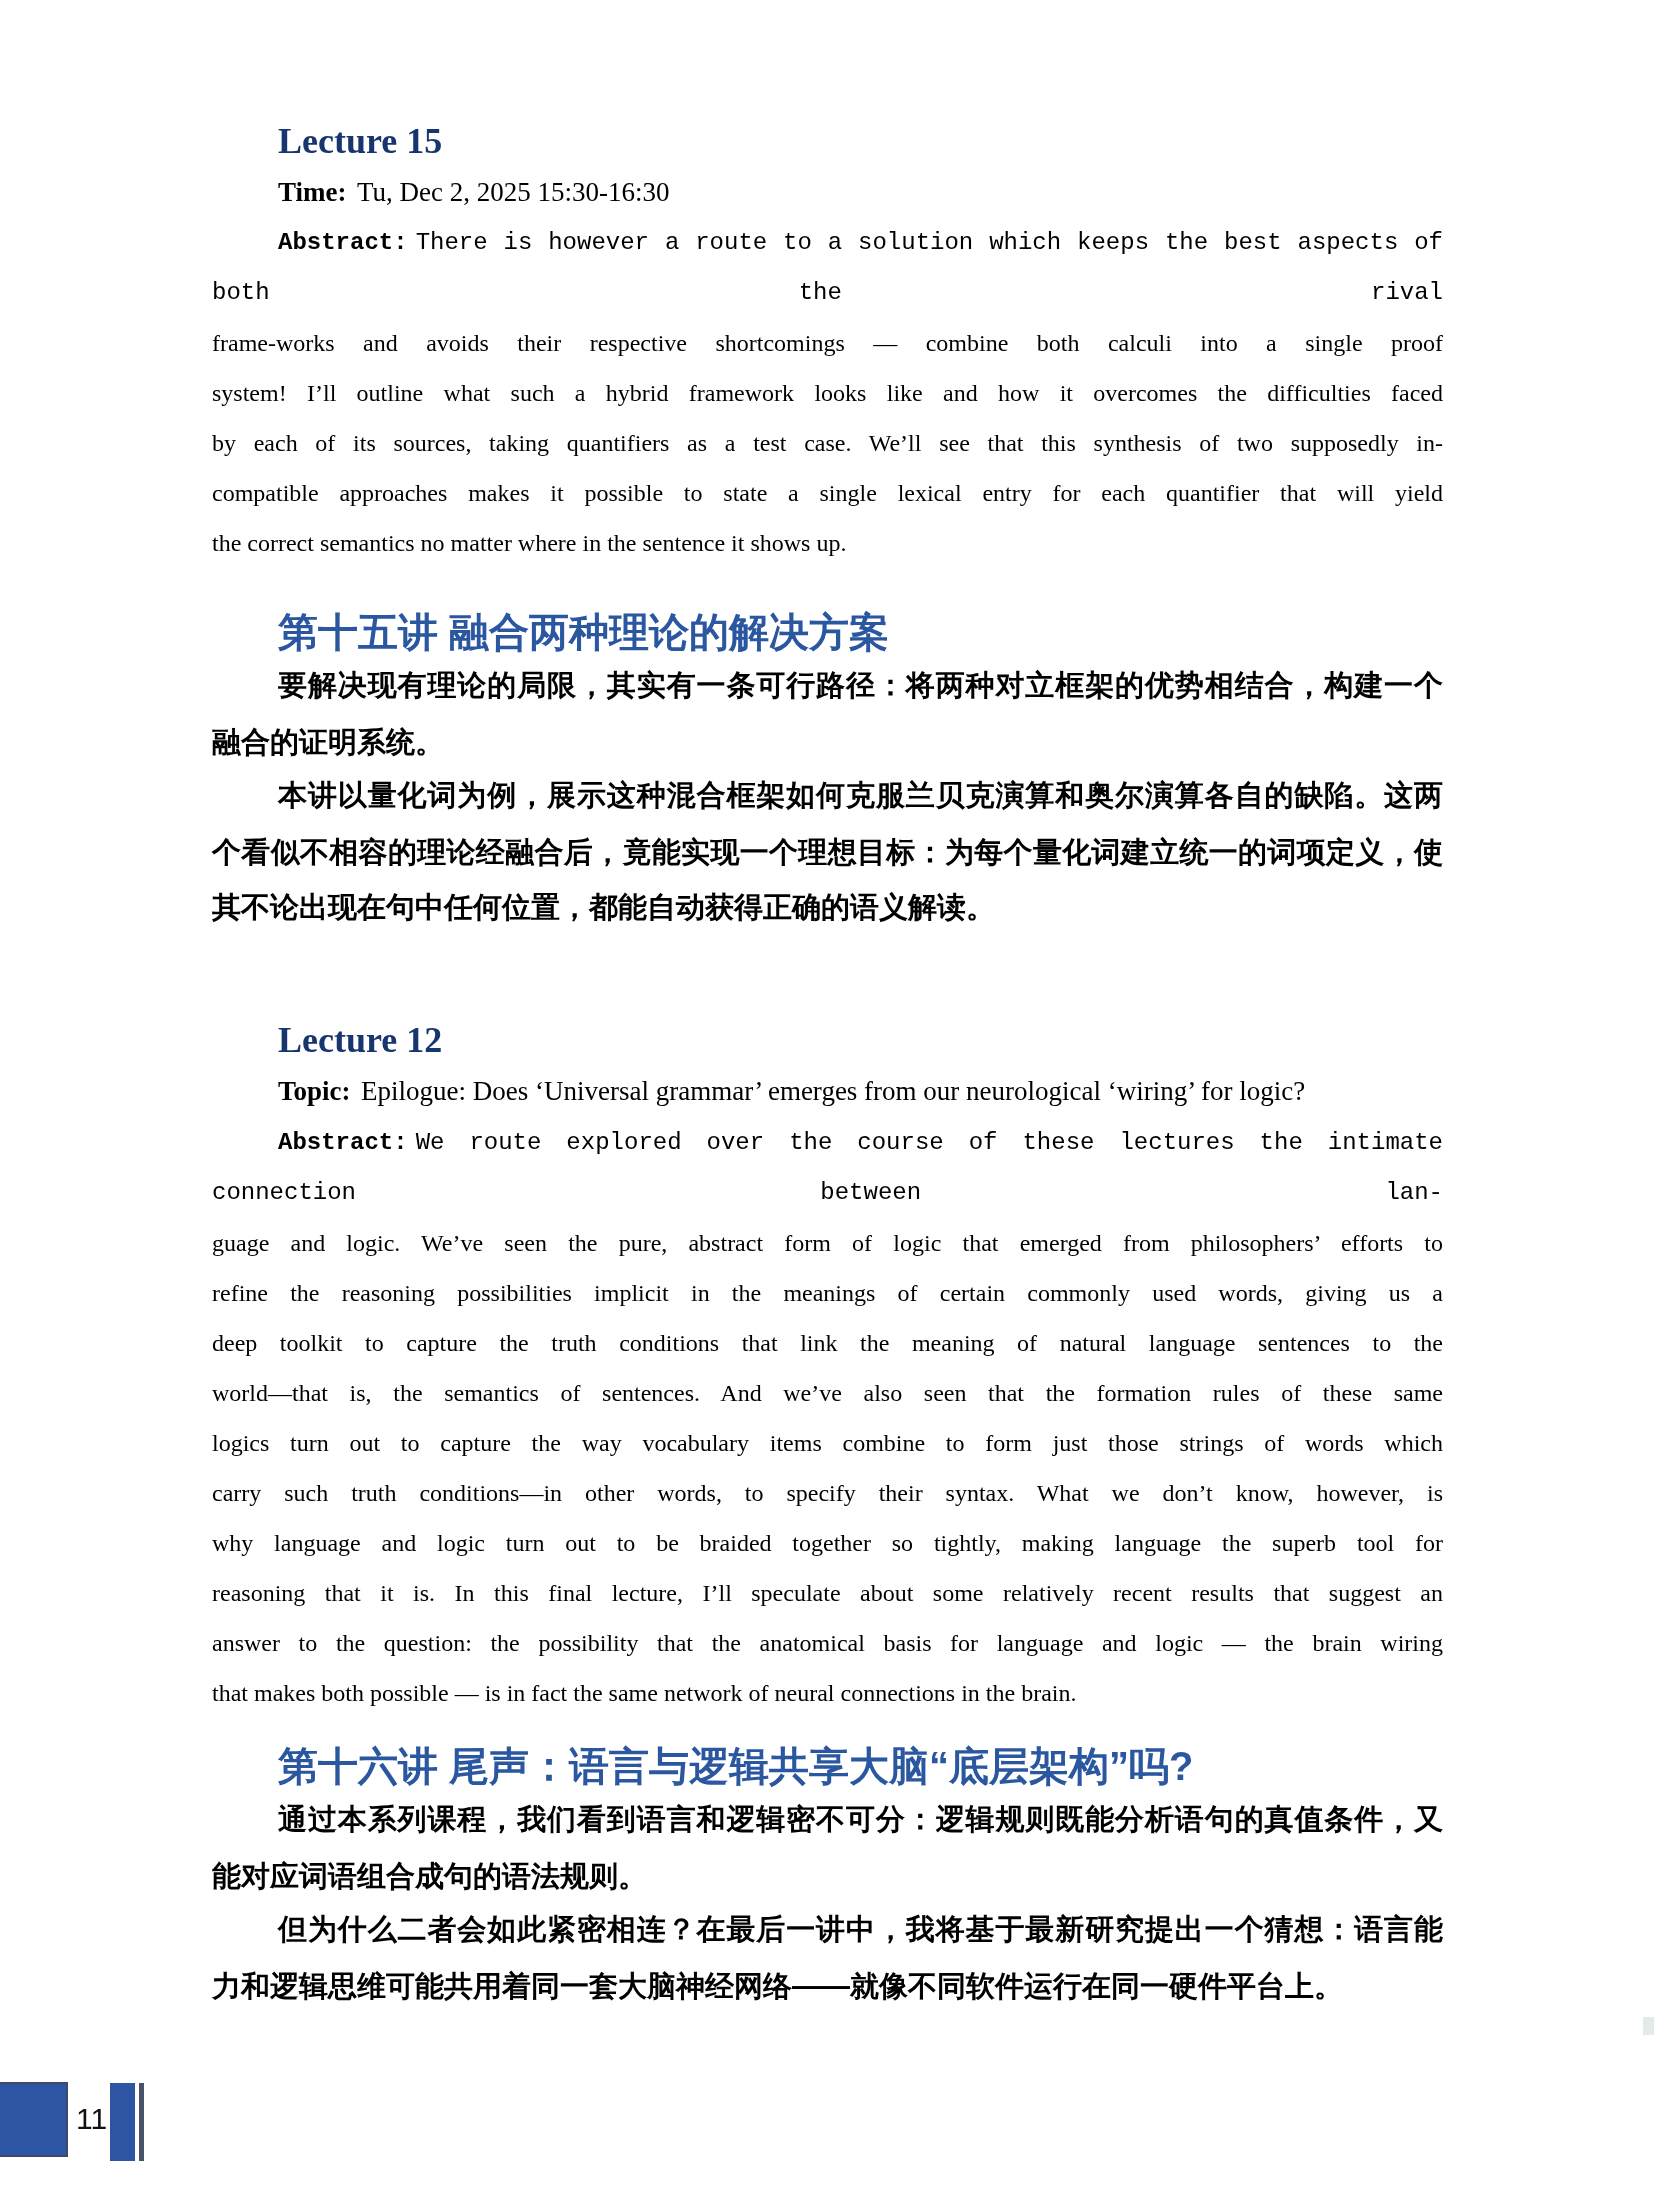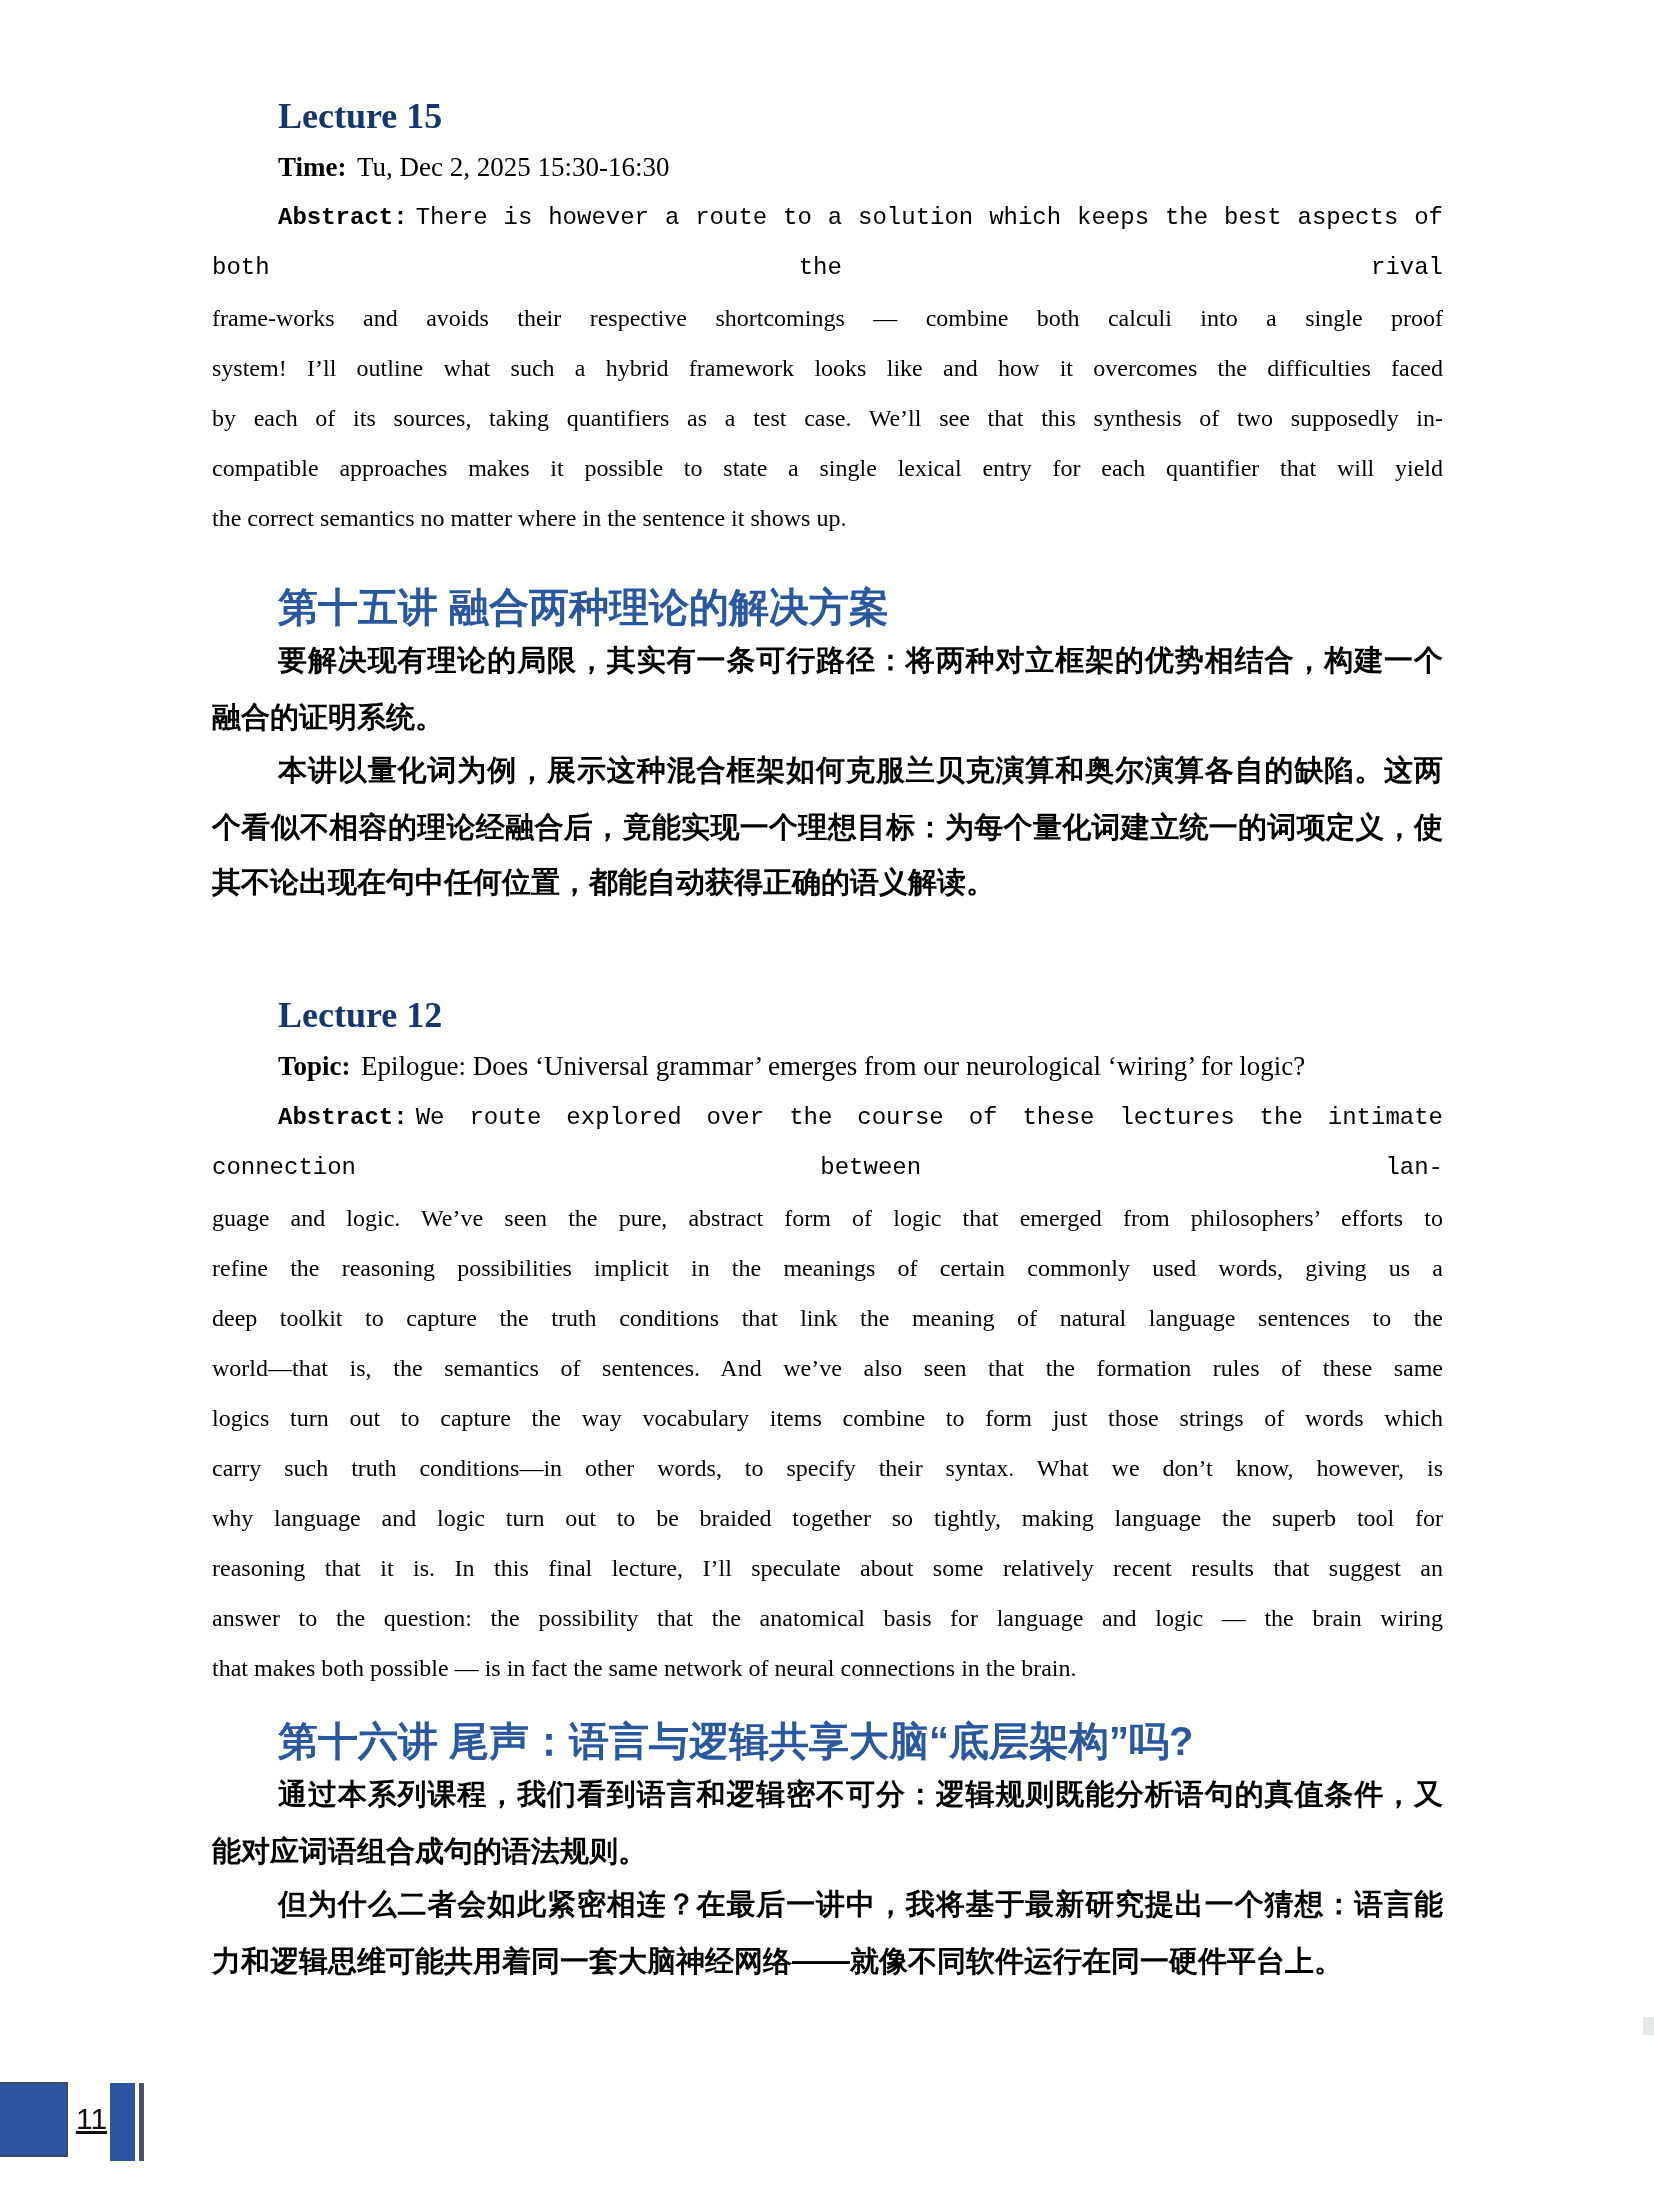--- a/index.html
+++ b/index.html
@@ -6,21 +6,21 @@
   .page{
     position:relative;
     width:1654px;height:2205px;
     background:#ffffff;
     overflow:hidden;
     font-family:"Liberation Serif","DejaVu Serif",serif;
     color:#000;
   }
   .content{
     position:absolute;left:212px;top:0;width:1231px;
-    padding-top:95px;
+    padding-top:120px;
   }
   .lec-title{
     margin:0 0 4.8px 66px;
     font-size:36px;line-height:42px;font-weight:bold;
     color:#17356e;
     font-family:"Liberation Serif","DejaVu Serif",serif;
   }
   .meta{margin-left:66px;font-size:27px;line-height:50px;}
   .blabel{font-weight:bold;}
   .meta .val{margin-left:10.5px;}
@@ -46,21 +46,21 @@
   .footer-square{
     position:absolute;left:0;top:2082px;width:68px;height:75px;
     background:#2e55a4;
     border:2.4px solid #3a4a68;border-left:none;
     box-sizing:border-box;
   }
   .page-num{
     position:absolute;left:73px;top:2099px;width:37px;
     text-align:center;
     font-family:"Liberation Sans","DejaVu Sans",sans-serif;
-    font-size:30px;line-height:39px;color:#111;text-decoration:underline;
+    font-size:30px;line-height:39px;color:#111;
   }
   .footer-bar{
     position:absolute;left:110px;top:2083px;width:25px;height:78px;
     background:#2e55a4;
   }
   .footer-line{
     position:absolute;left:139px;top:2083px;width:4.8px;height:78px;
     background:#47536b;
   }
   .edge-mark{

